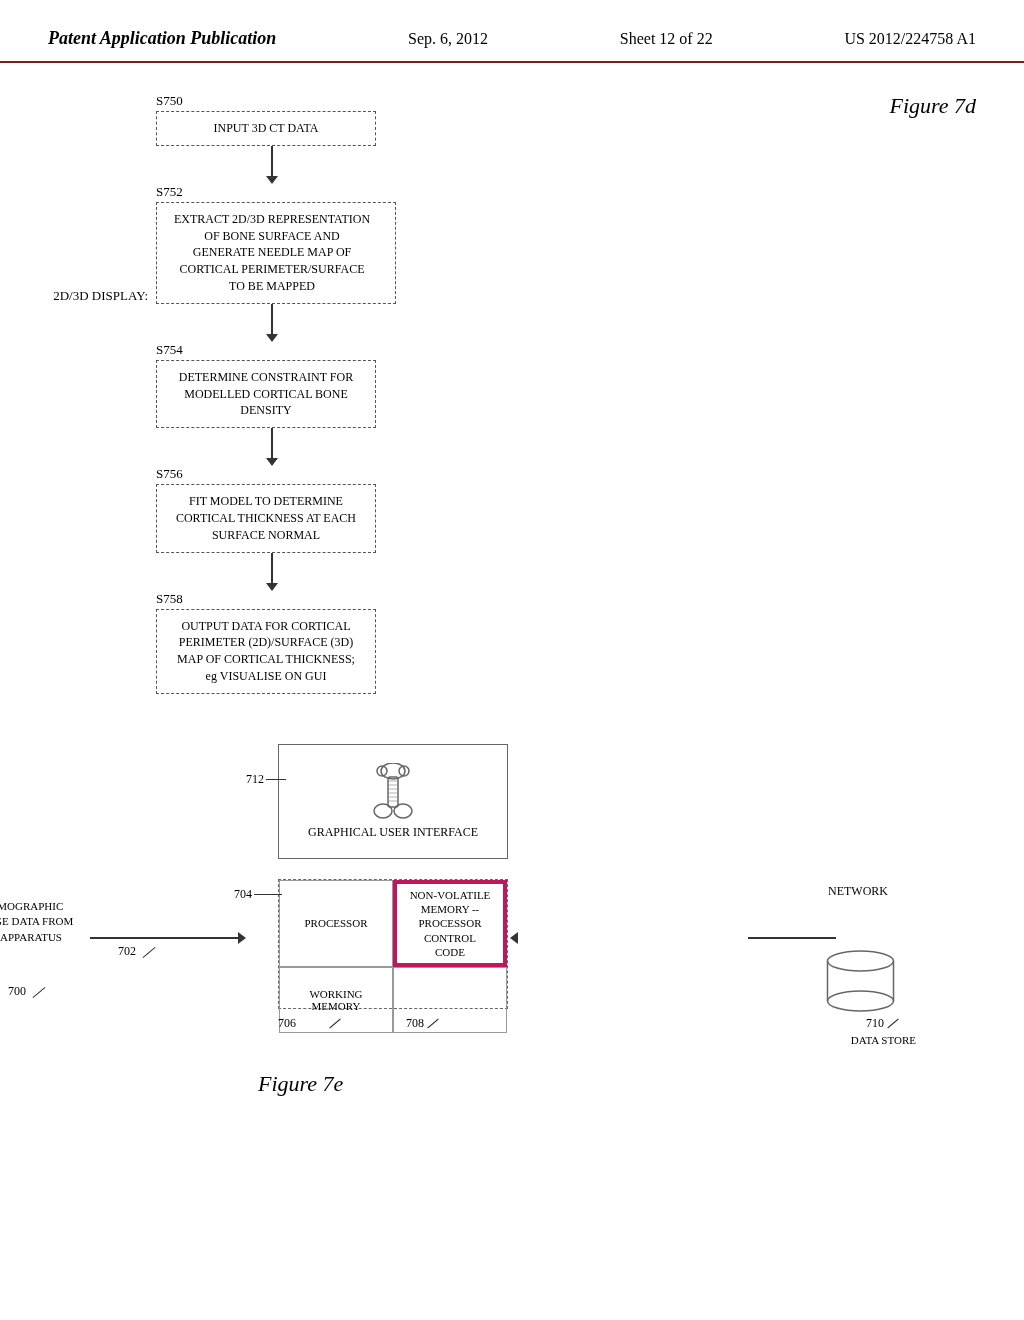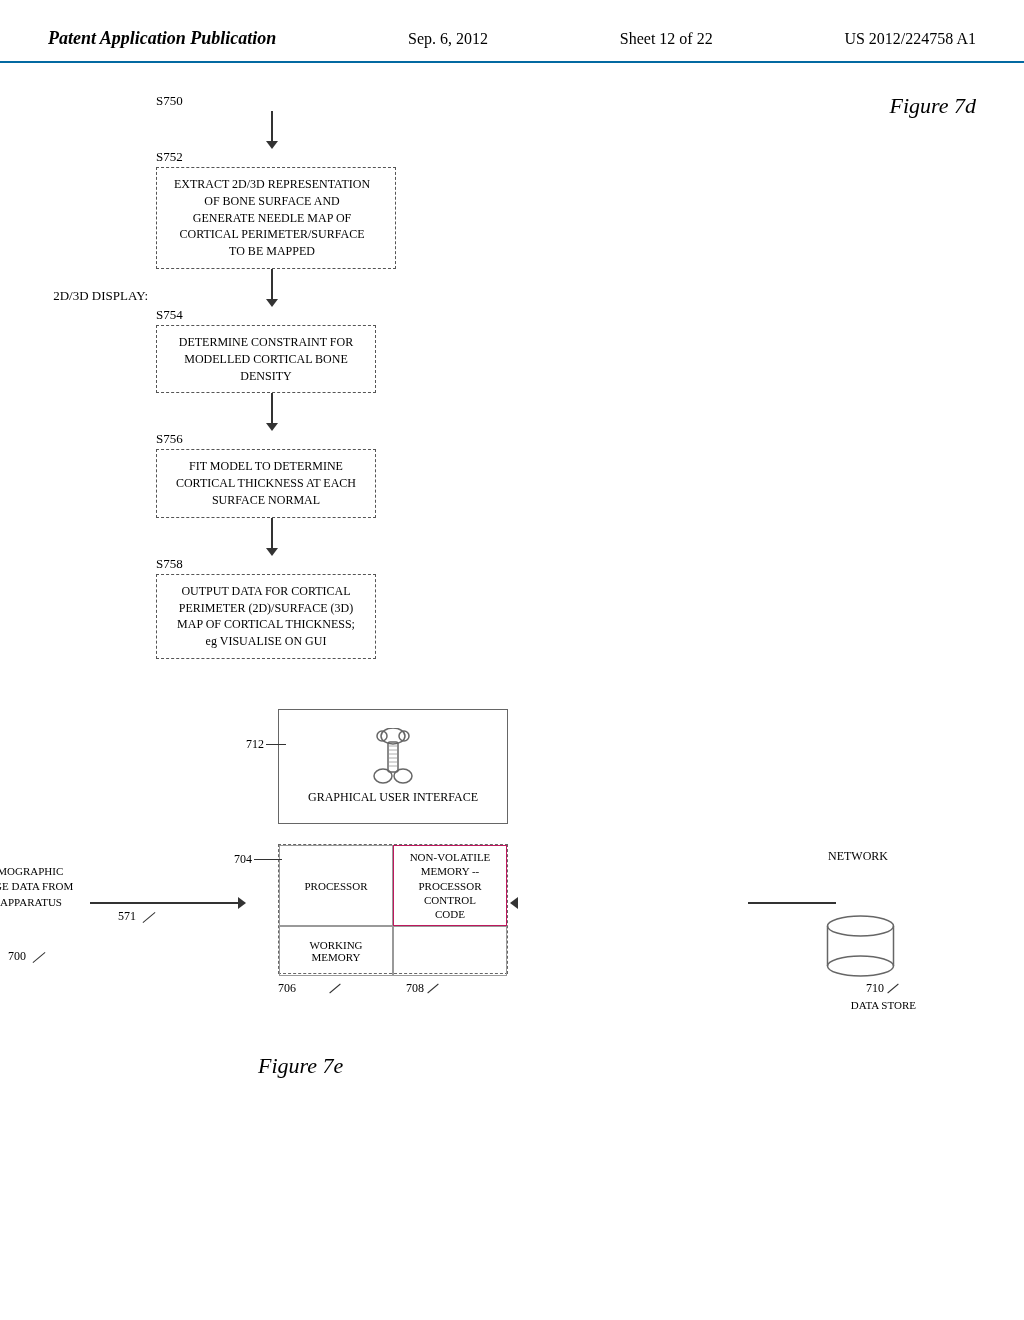--- a/index.html
+++ b/index.html
@@ -11,21 +11,21 @@
       position: relative;
       overflow-x: hidden;
     }
 
     
     .header {
       display: flex;
       justify-content: space-between;
       align-items: baseline;
       padding: 28px 48px 12px 48px;
-      border-bottom: 2px solid #0369a1;
+      border-bottom: 2px solid #7f1d1d;
     }
     .header-left {
       font-weight: bold;
       font-size: 18px;
       font-style: italic;
     }
     .header-center {
       font-size: 16px;
     }
     .header-right {
@@ -133,20 +133,23 @@
     <div class="flowchart-area">
 
       <div style="display:flex; flex-direction:column; align-items:flex-end; margin-right:8px; margin-top:195px; width:100px;">
         <span style="font-size:13px; white-space:nowrap;margin-left:16px;">2D/3D DISPLAY:</span>
       </div>
 
       <div class="flowchart-steps">
 
         <div class="step-group">
           <span class="step-label">S750</span>
+          <div class="step-box">
+            <span>INPUT 3D CT DATA</span>
+          </div>
         </div>
 
         <div class="arrow-down">
           <div class="arrow-line"></div>
           <div class="arrow-head"></div>
         </div>
 
         <div class="step-group">
           <span class="step-label">S752</span>
           <div class="step-box" style="min-width:240px;padding-left:8px;">
@@ -205,21 +208,21 @@
 
       <div style="position:absolute; left:-170px; top:155px; font-size:11px; text-align:center; line-height:1.4; width:130px;">
         <span>TOMOGRAPHIC<br>IMAGE DATA FROM<br>CT APPARATUS</span>
       </div>
 
       <div style="position:absolute; left:-38px; top:193px; width:150px; border-top:2px solid #333;"></div>
 
       <div style="position:absolute; left:110px; top:188px; width:0; height:0; border-top:6px solid transparent; border-bottom:6px solid transparent; border-left:8px solid #333;"></div>
 
       <div style="position:absolute; left:-10px; top:200px; font-size:12px;">
-        <span>571</span>
+        <span>702</span>
         <span style="display:inline-block; width:16px; height:1px; background:#333; transform:rotate(-40deg); vertical-align:middle; margin-left:2px;"></span>
       </div>
 
       <div style="position:absolute; left:-120px; top:240px; font-size:12px;">
         <span>700</span>
         <span style="display:inline-block; width:16px; height:1px; background:#333; transform:rotate(-40deg); vertical-align:middle; margin-left:2px;"></span>
       </div>
 
       <div style="position:absolute; left:150px; top:0px; width:230px; height:115px; border:1.5px solid #666; display:flex; flex-direction:column; align-items:center; justify-content:center; font-size:12px; ">
 
@@ -246,24 +249,24 @@
       <div style="position:absolute; left:118px; top:28px; font-size:12px; display:flex; align-items:center;">
         <span>712</span>
         <span style="display:inline-block; width:20px; height:1px; background:#333; margin-left:2px;"></span>
       </div>
 
       <div style="position:absolute; left:150px; top:135px; width:230px; height:130px; border:1.5px dashed #666;">
         <div style="display:grid; grid-template-columns:1fr 1fr; grid-template-rows:1fr 1fr; height:100%;">
           <div style="border:1px solid #999; display:flex; align-items:center; justify-content:center; font-size:11px; text-align:center; padding:4px;">
             <span>PROCESSOR</span>
           </div>
-          <div style="border:1px solid #be185d; display:flex; align-items:center; justify-content:center; font-size:11px; text-align:center; padding:4px; line-height:1.3;">
+          <div style="border:4px solid #be185d; display:flex; align-items:center; justify-content:center; font-size:11px; text-align:center; padding:4px; line-height:1.3;">
             <span>NON-VOLATILE<br>MEMORY --<br>PROCESSOR<br>CONTROL<br>CODE</span>
           </div>
-          <div style="border:1px solid #999; display:flex; align-items:center; justify-content:center; font-size:11px; text-align:center; padding:12px;">
+          <div style="border:1px solid #999; display:flex; align-items:center; justify-content:center; font-size:11px; text-align:center; padding:20px;">
             <span>WORKING<br>MEMORY</span>
           </div>
           <div style="border:1px solid #999;"></div>
         </div>
       </div>
 
       <div style="position:absolute; left:106px; top:143px; font-size:12px; display:flex; align-items:center;">
         <span>704</span>
         <span style="display:inline-block; width:28px; height:1px; background:#333; margin-left:2px;"></span>
       </div>
@@ -298,19 +301,19 @@
         <span>710</span>
         <span style="display:inline-block; width:14px; height:1px; background:#333; margin-left:2px; transform:rotate(-40deg);"></span>
       </div>
 
       <div style="position:absolute; right:-8px; top:290px; font-size:11px; text-align:center; white-space:nowrap;">
         <span>DATA STORE</span>
       </div>
 
     </div>
 
-    <div style="margin-left:210px; margin-top:24px;">
+    <div style="margin-left:210px; margin-top:7px;">
       <span style="font-size:22px; font-style:italic;">Figure 7e</span>
     </div>
 
   </div>
 
 </div>
 
 </body></html>

